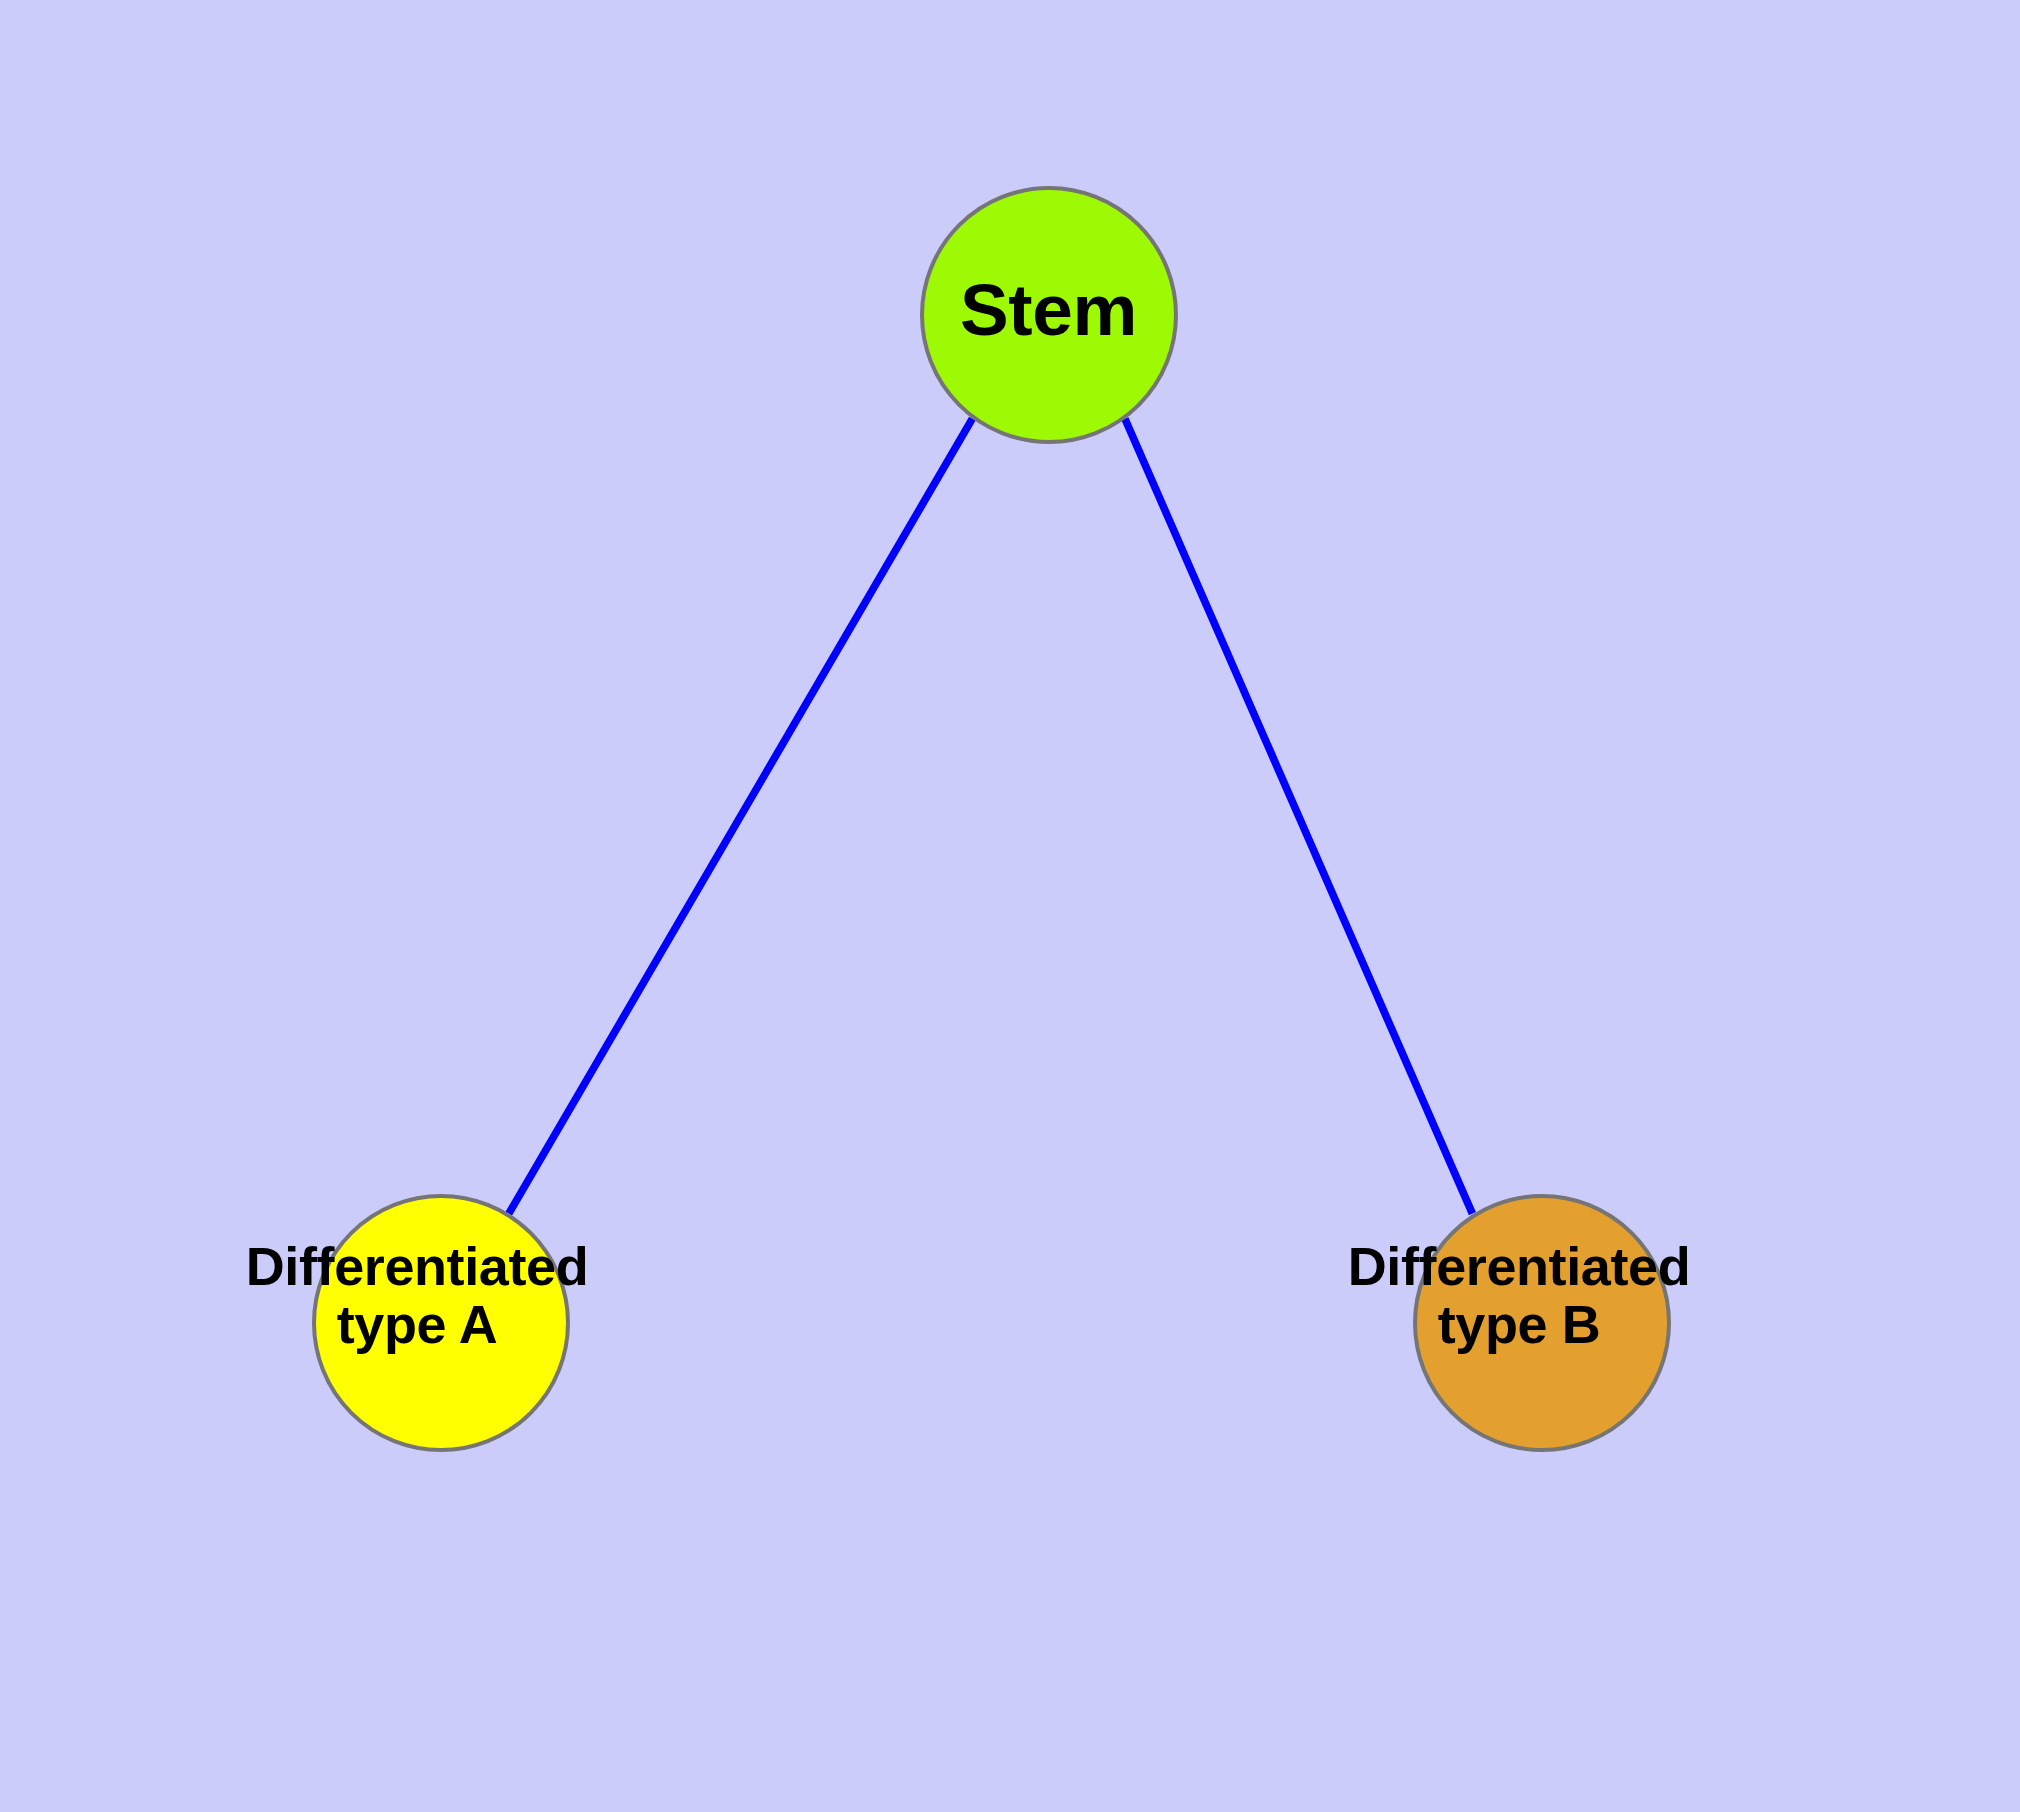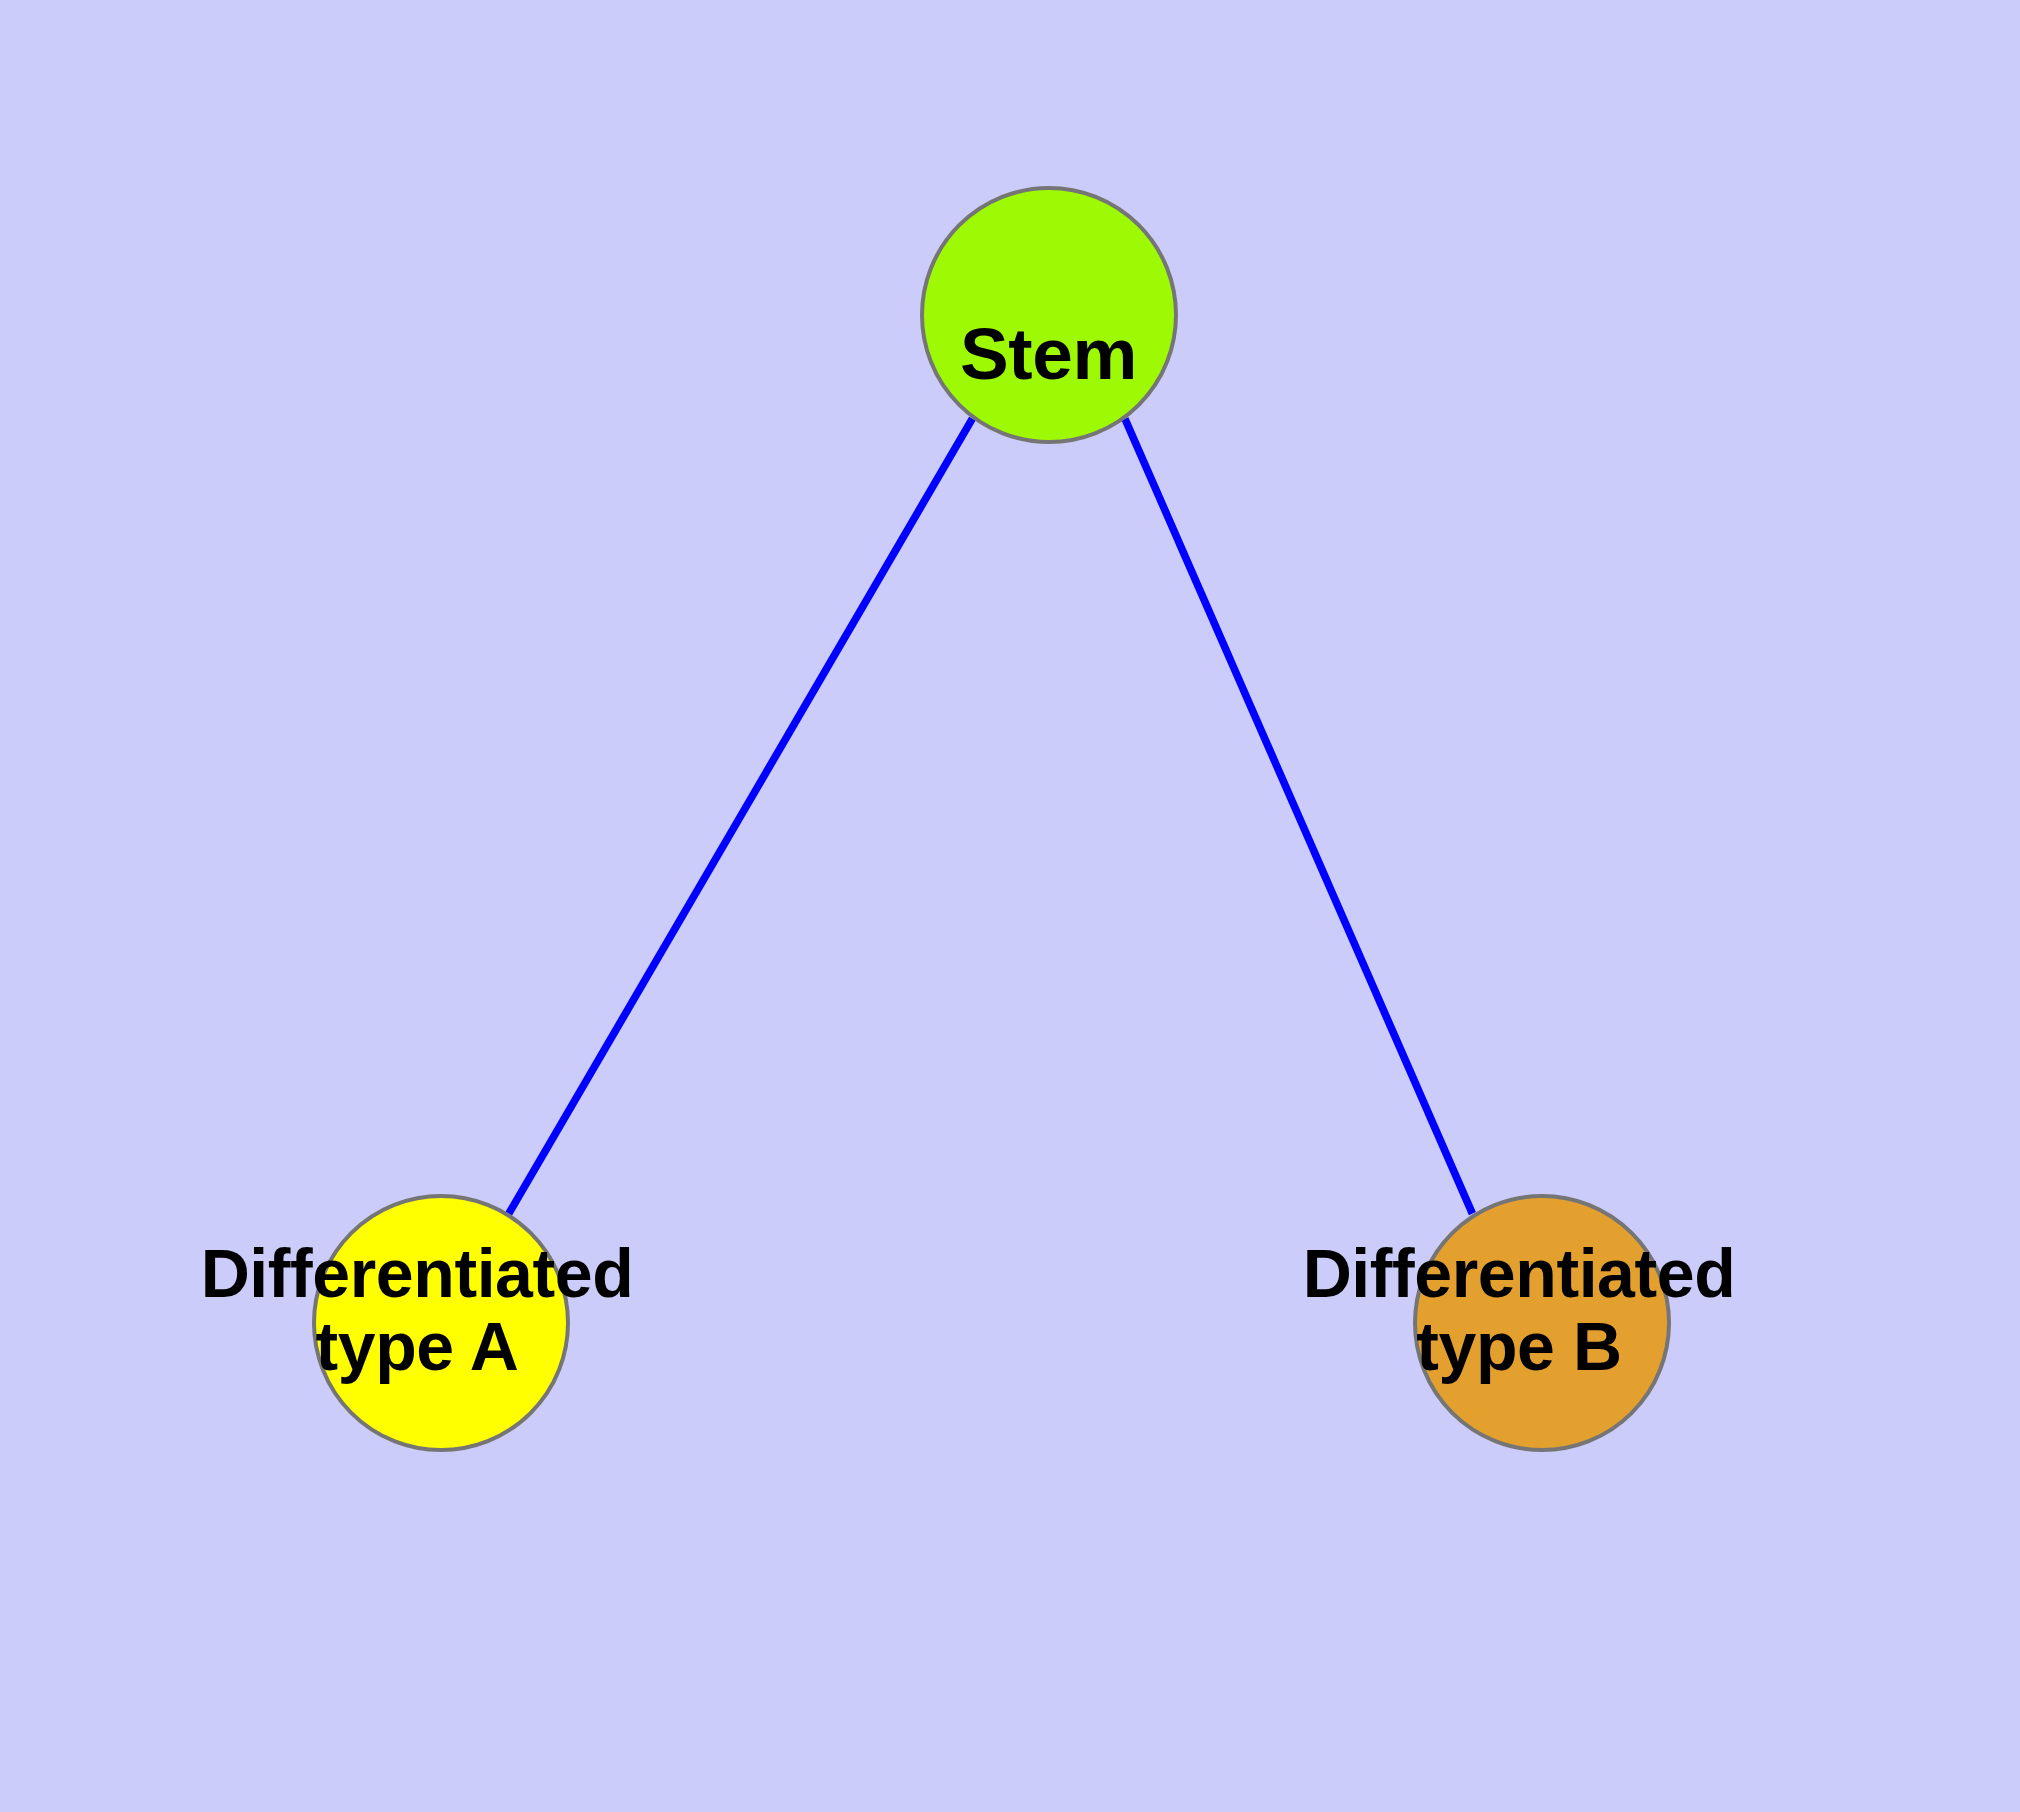--- a/index.html
+++ b/index.html
@@ -37,24 +37,23 @@
     color: #000000;
     font-weight: bold;
     text-align: center;
     white-space: pre;
     line-height: 1.08;
     letter-spacing: -0.4px;
     pointer-events: none;
   }
   .label-stem {
     font-size: 73px;
-    margin-top: 44px;
   }
   .label-leaf {
-    font-size: 68px;
+    font-size: 54px;
   }
 </style>
 </head>
 <body>
 
 <div id="graph-canvas">
 
   <svg id="edge-layer" viewBox="0 0 2384 2138" xmlns="http://www.w3.org/2000/svg">
     <line x1="1147" y1="494" x2="600" y2="1432" stroke="#0000ff" stroke-width="9" stroke-linecap="butt"></line>
     <line x1="1327" y1="494" x2="1737" y2="1432" stroke="#0000ff" stroke-width="9" stroke-linecap="butt"></line>

